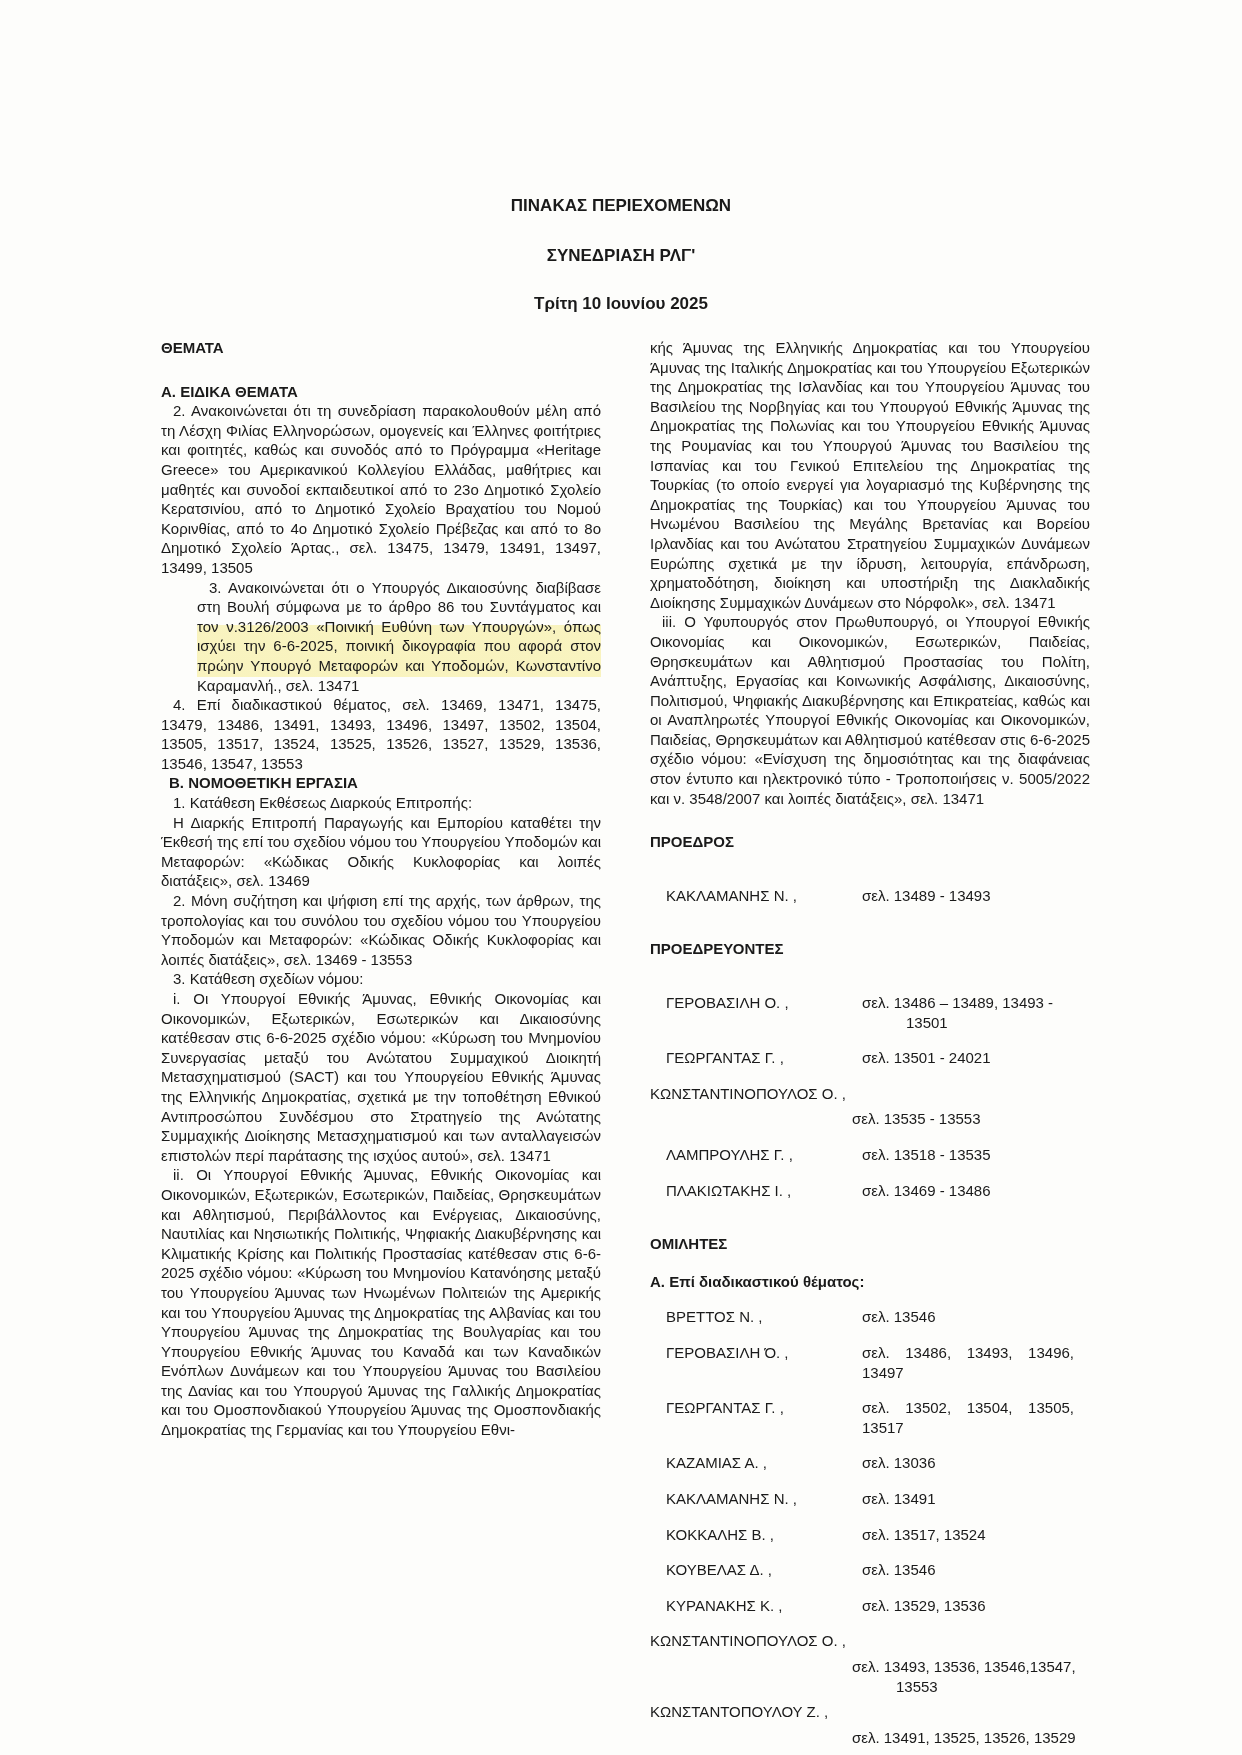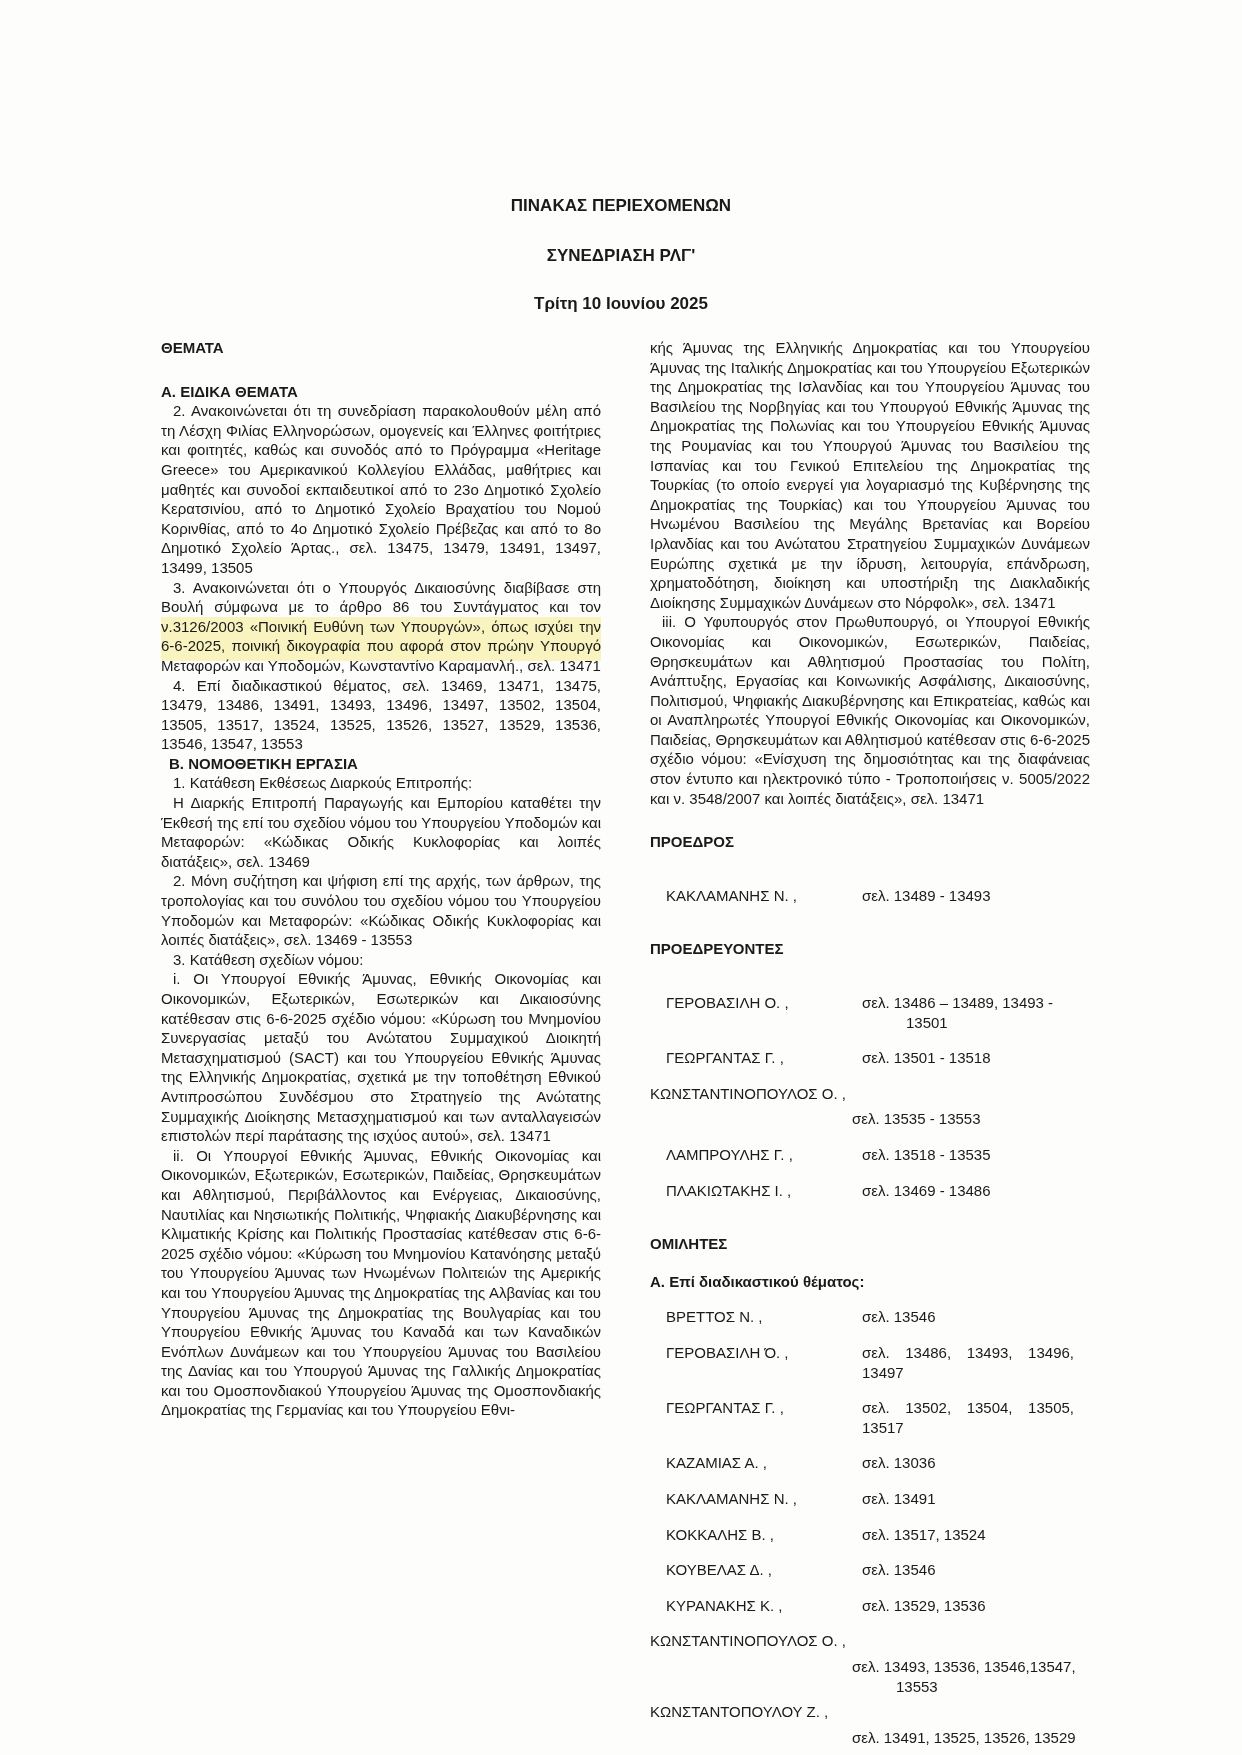--- a/index.html
+++ b/index.html
@@ -17,21 +17,21 @@
   .t2 { top: 50px; }
   .t3 { top: 98px; }
 
   .col { position: absolute; top: 338px; font-size: 15px; line-height: 19.6px; text-align: justify; }
   .col-left { left: 161px; width: 440px; }
   .col-right { left: 650px; width: 440px; }
 
   .h-bold { font-weight: bold; margin: 0; }
   .para { margin: 0; text-indent: 12px; }
   .para.noindent { text-indent: 0; }
-  .hl { background: linear-gradient(to bottom, transparent 40%, rgba(240,225,80,0.35) 40%, rgba(240,225,80,0.35) 85%, transparent 85%); }
+  .hl { background: linear-gradient(to bottom, transparent 40%, rgba(240,225,80,0.35) 40%, rgba(240,225,80,0.35) 85%, transparent 85%); margin-left: 36px; }
 
   .sec-head { font-weight: bold; margin: 0; }
   .gap-m { height: 18px; }
   .gap-l { height: 24px; }
 
   .name-row { display: flex; margin: 16px; }
   .name-cell { width: 196px; flex: 0 0 196px; white-space: nowrap; }
   .pages-cell { flex: 1; }
   .pages-cell .cont { display: block; padding-left: 44px; }
   .name-only { margin: 0; white-space: nowrap; }
@@ -80,21 +80,21 @@
   <div class="gap-m"></div>
   <div class="name-row">
     <span class="name-cell">ΓΕΡΟΒΑΣΙΛΗ Ο. ,</span>
     <span class="pages-cell">
       <span>σελ. 13486 – 13489, 13493 -</span>
       <span class="cont">13501</span>
     </span>
   </div>
   <div class="name-row">
     <span class="name-cell">ΓΕΩΡΓΑΝΤΑΣ Γ. ,</span>
-    <span class="pages-cell">σελ. 13501 - 13518</span>
+    <span class="pages-cell">σελ. 13501 - 24021</span>
   </div>
   <p class="name-only">ΚΩΝΣΤΑΝΤΙΝΟΠΟΥΛΟΣ Ο. ,</p>
   <p class="pages-only">σελ. 13535 - 13553</p>
   <div class="name-row">
     <span class="name-cell">ΛΑΜΠΡΟΥΛΗΣ Γ. ,</span>
     <span class="pages-cell">σελ. 13518 - 13535</span>
   </div>
   <div class="name-row">
     <span class="name-cell">ΠΛΑΚΙΩΤΑΚΗΣ Ι. ,</span>
     <span class="pages-cell">σελ. 13469 - 13486</span>

